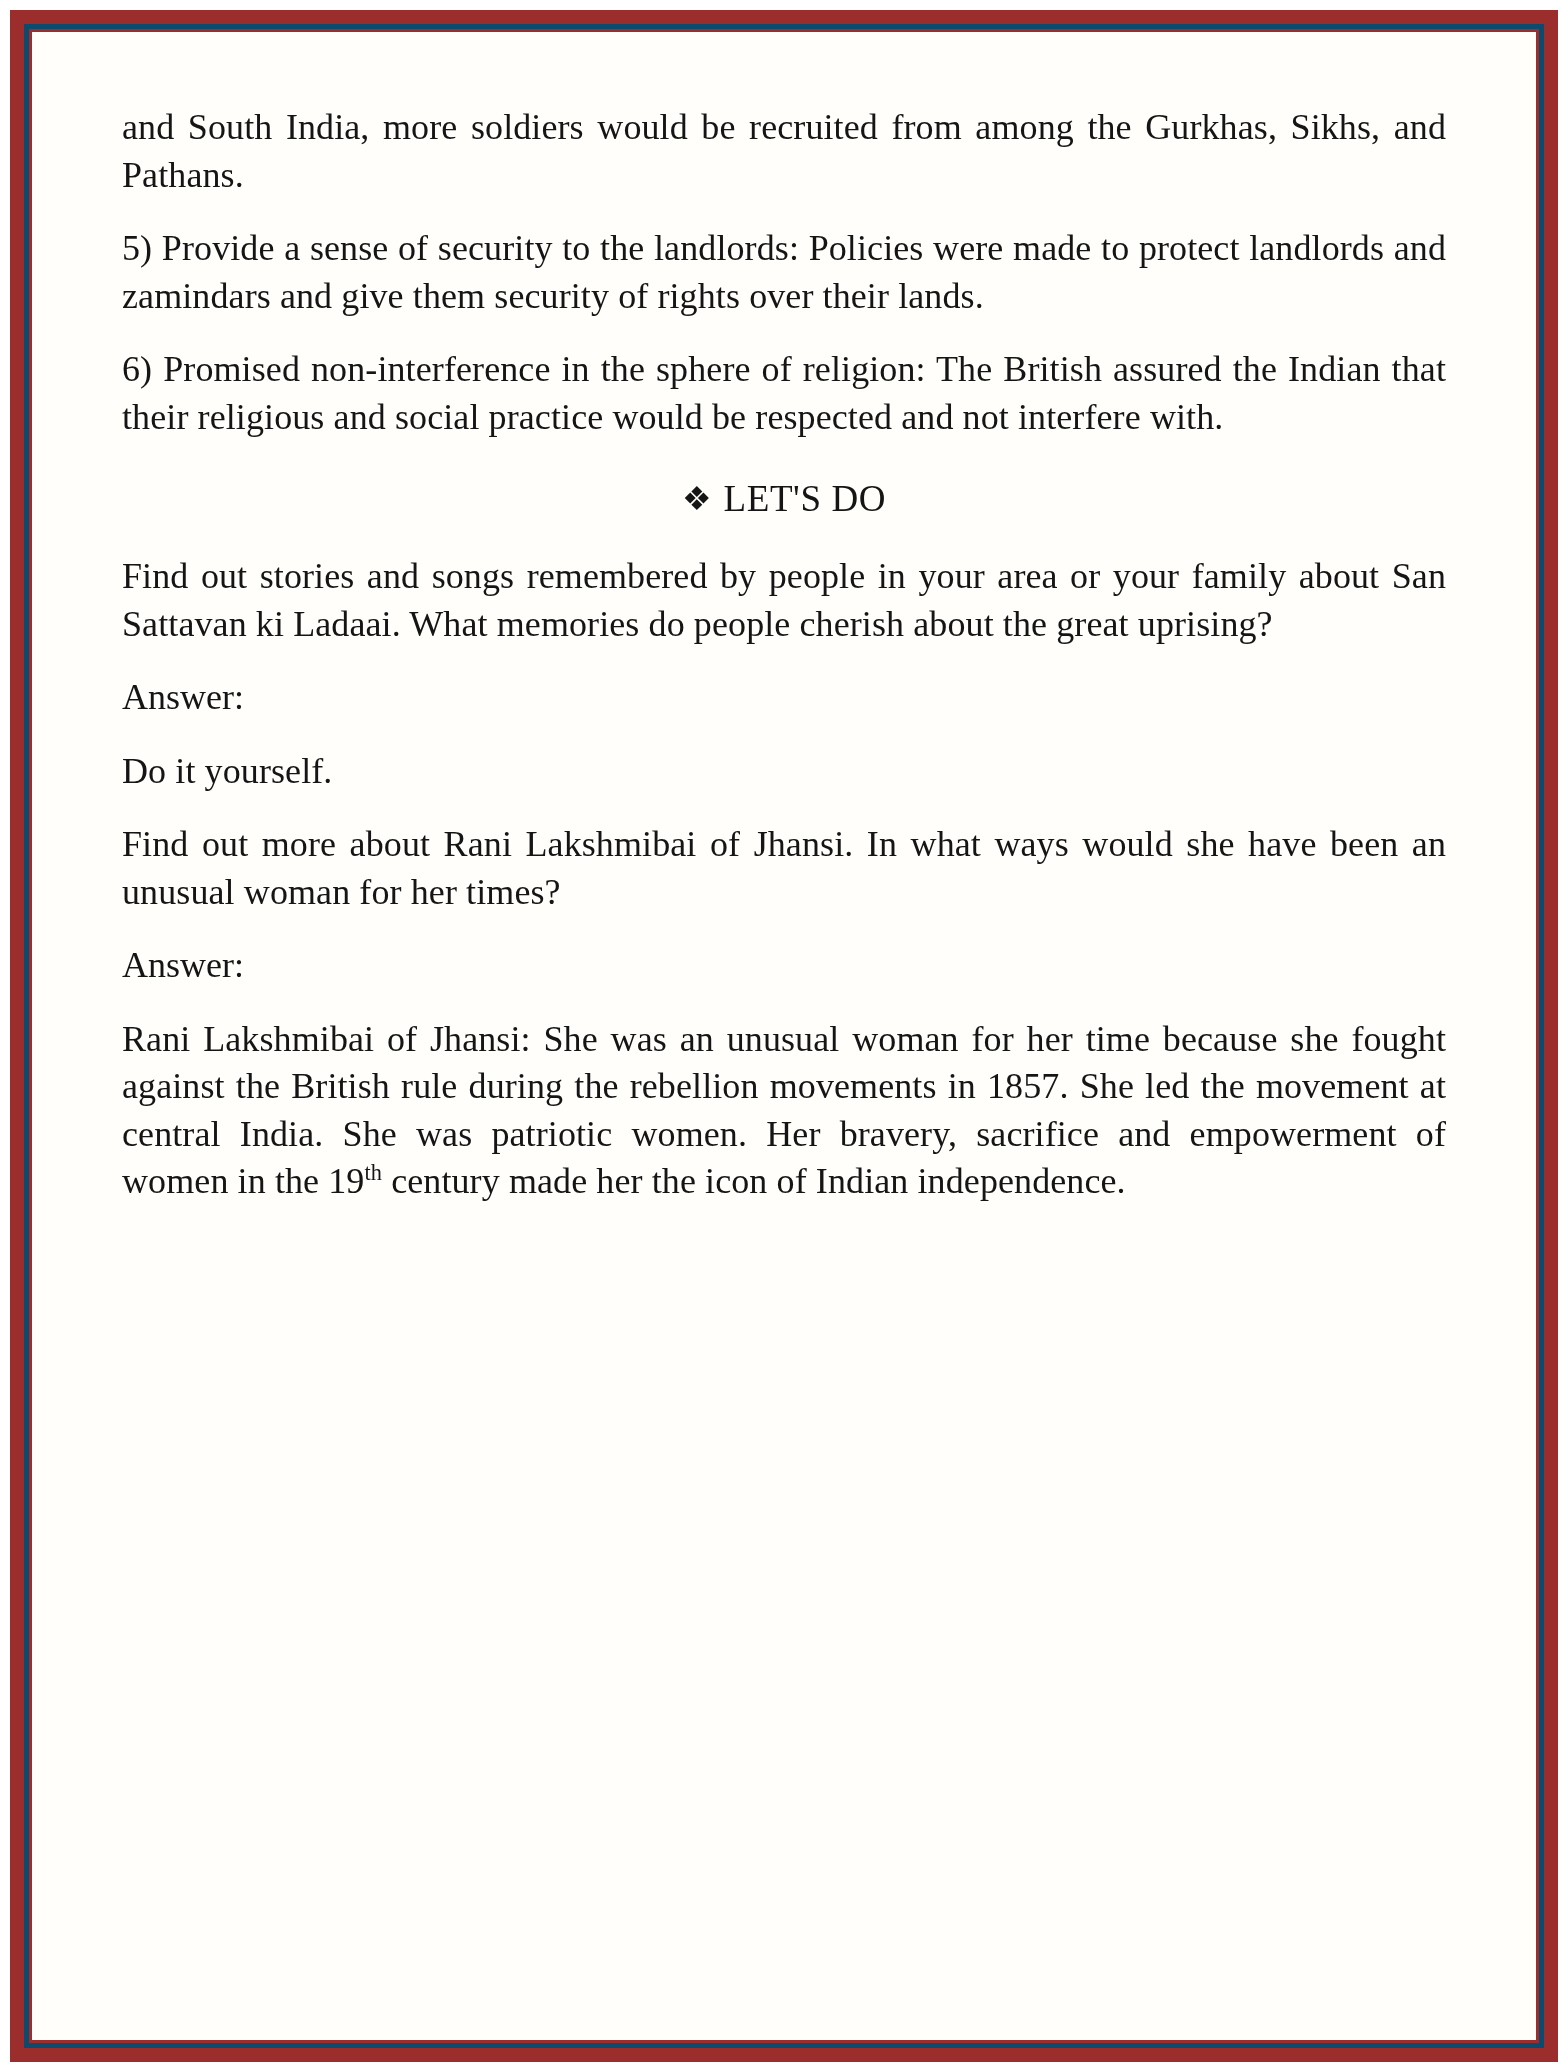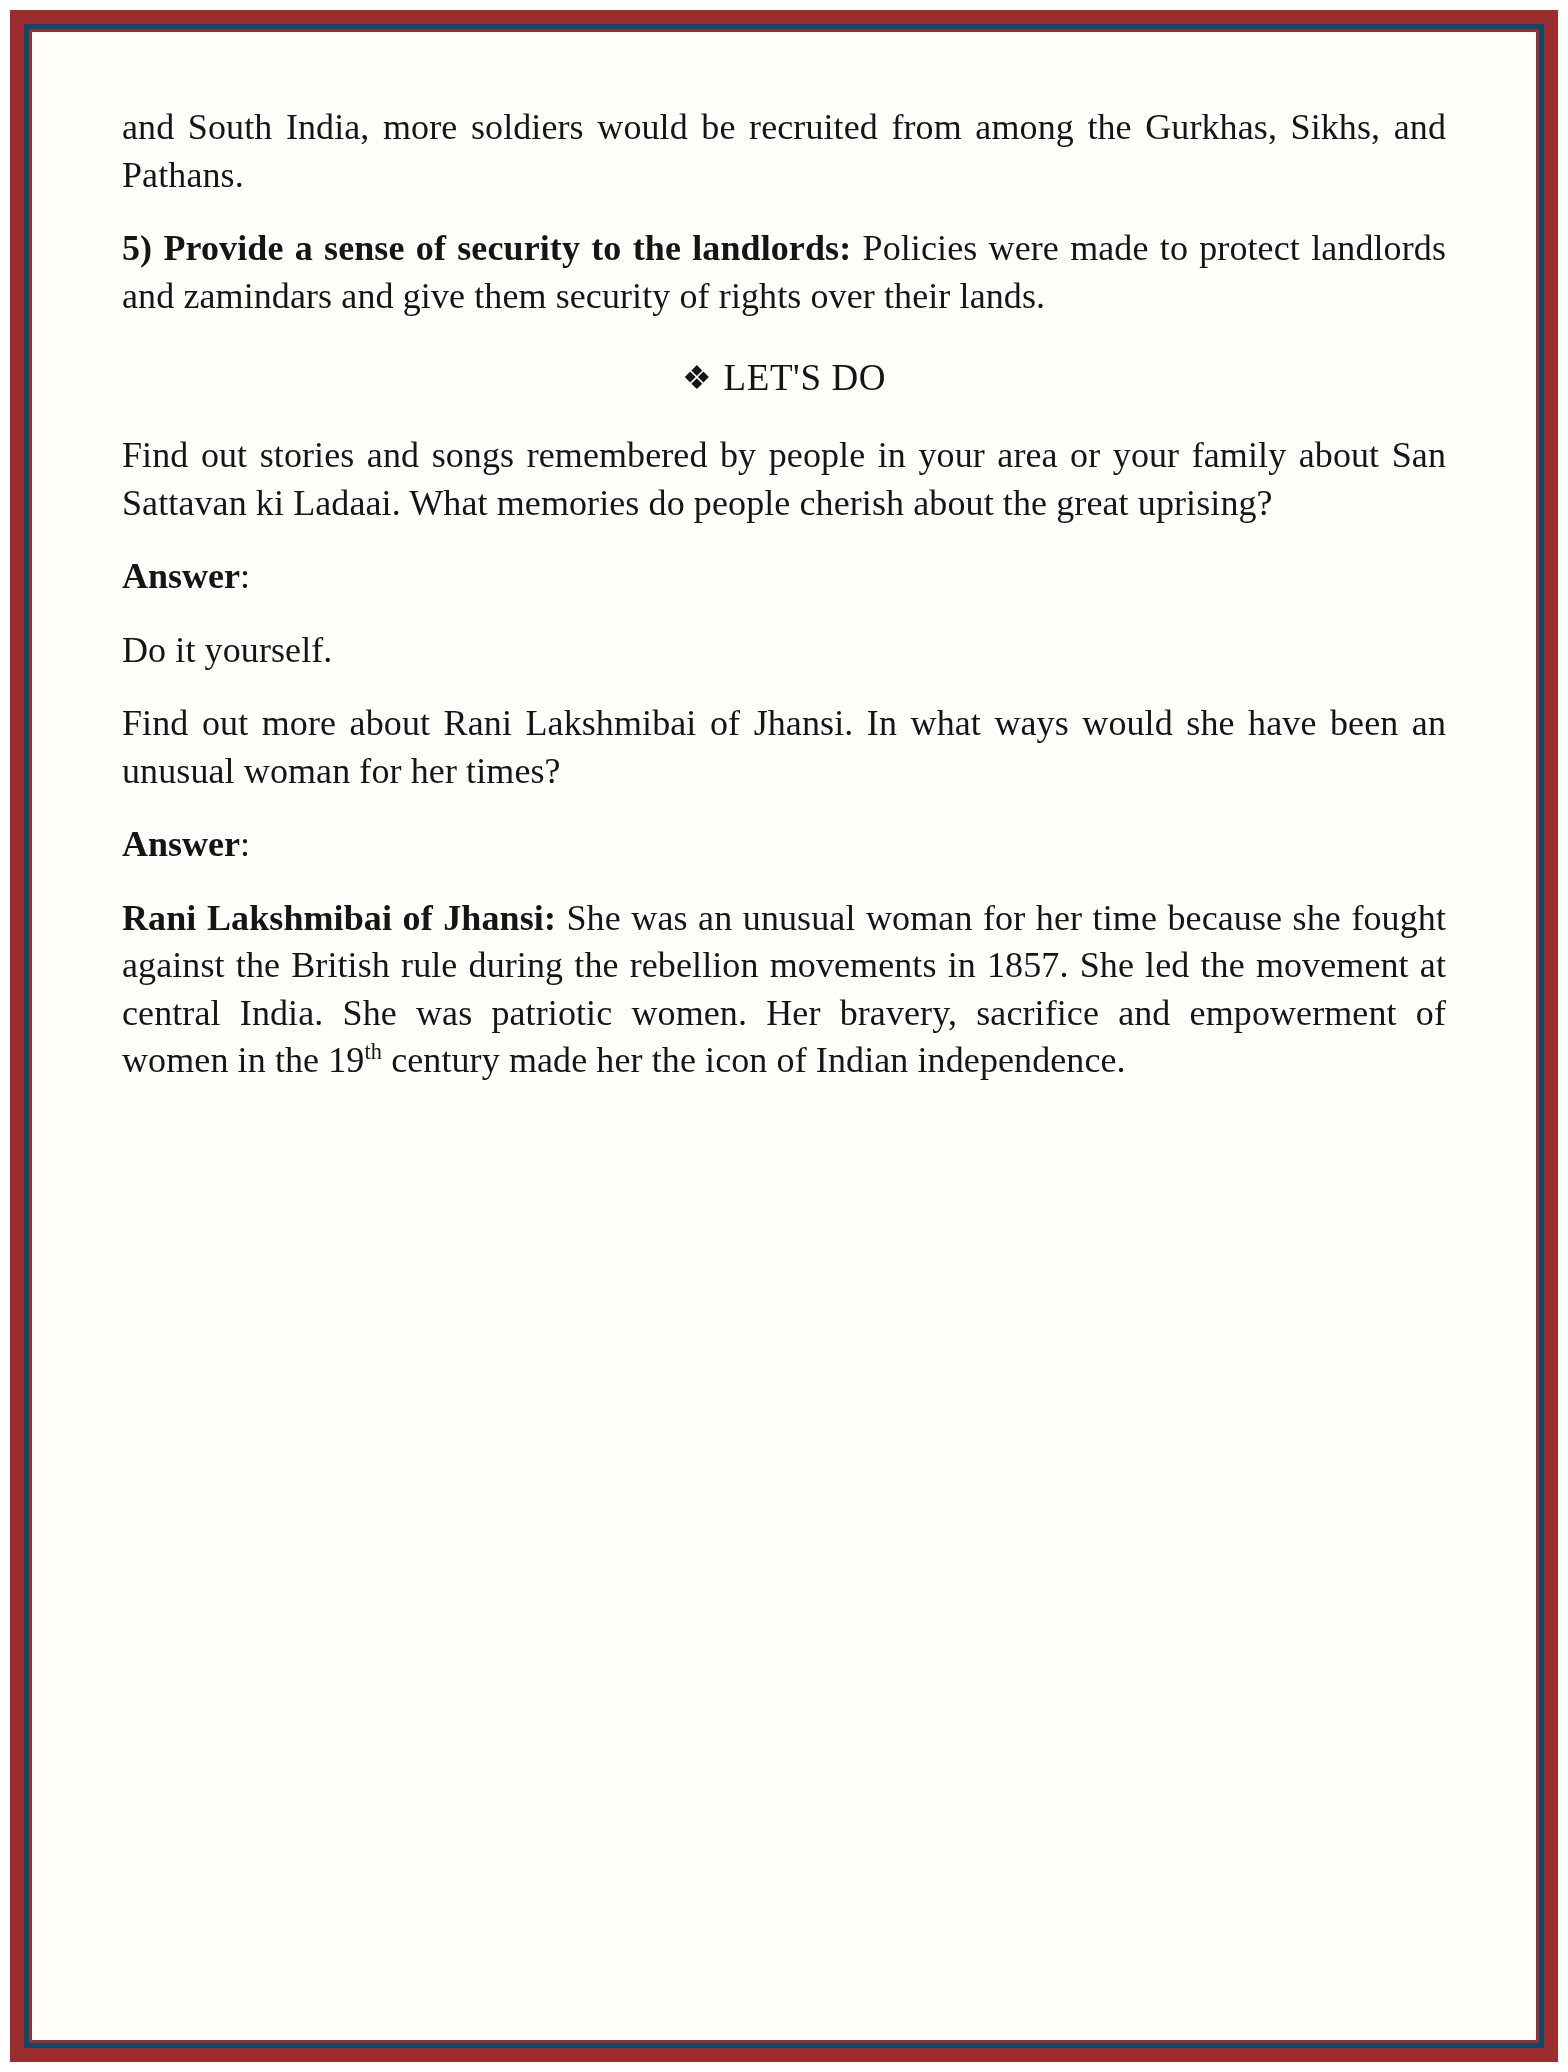--- a/index.html
+++ b/index.html
@@ -49,21 +49,21 @@
   p.body {
     margin: 0 0 26px 0;
     font-size: 36px;
     line-height: 1.32;
     text-align: justify;
     text-justify: inter-word;
     letter-spacing: 0.1px;
   }
   p.body:last-child { margin-bottom: 0; }
 
-  .b { font-weight: bold; }
+  .b { font-weight: normal; }
 
   .heading-center {
     margin: 34px 0 30px 0;
     text-align: center;
     font-size: 37px;
     font-weight: normal;
     line-height: 1.3;
     letter-spacing: 0.6px;
   }
   .bullet-diamond {
@@ -93,20 +93,23 @@
   <div class="frame-outer">
     <div class="frame-inner">
       <div class="content">
 
         <p class="body">and South India, more soldiers would be recruited from among the Gurkhas, Sikhs, and Pathans.</p>
 
         <p class="body">
           <span class="b">5) Provide a sense of security to the landlords:</span><span> Policies were made to protect landlords and zamindars and give them security of rights over their lands.</span>
         </p>
 
+        <p class="body">
+          <span class="b">6) Promised non-interference in the sphere of religion:</span><span> The British assured the Indian that their religious and social practice would be respected and not interfere with.</span>
+        </p>
 
         <div class="heading-center">
           <span class="bullet-diamond">❖</span><span>LET'S DO</span>
         </div>
 
         <p class="body">Find out stories and songs remembered by people in your area or your family about San Sattavan ki Ladaai. What memories do people cherish about the great uprising?</p>
 
         <p class="label-line">
           <span class="b">Answer</span><span>:</span>
         </p>

